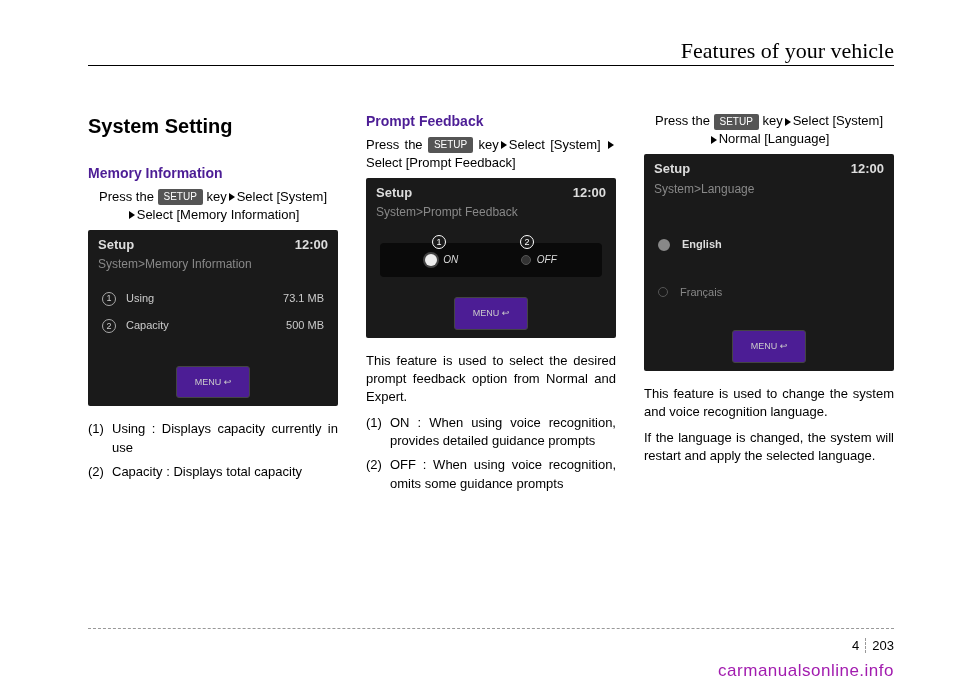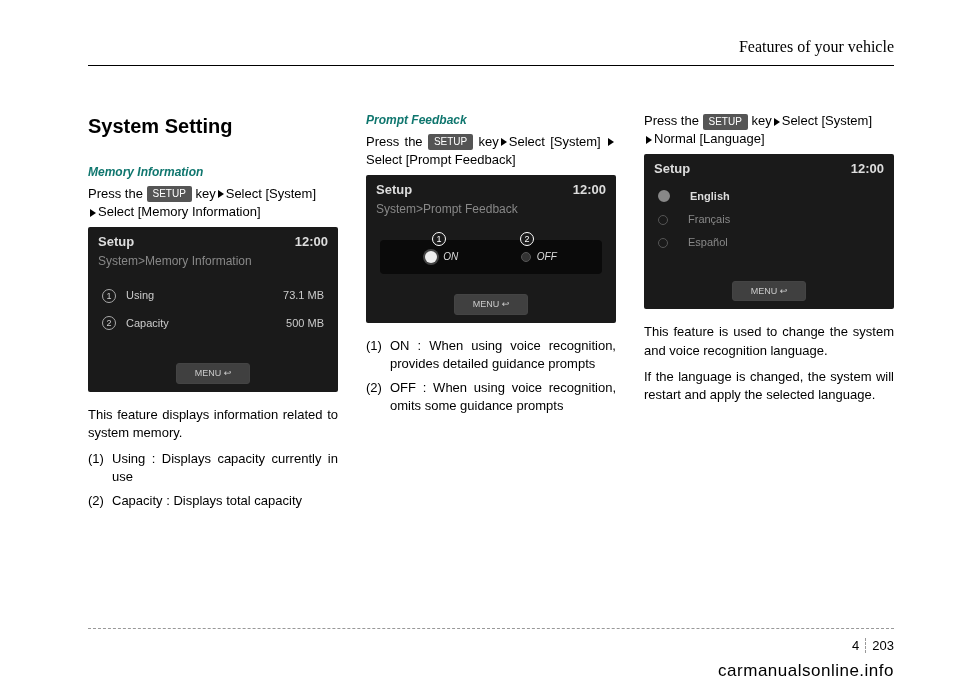--- a/index.html
+++ b/index.html
@@ -16,48 +16,47 @@
       top: 65px;
       left: 88px;
       right: 66px;
       border-top: 1px solid #000;
     }
     .header-title {
       position: absolute;
       top: 38px;
       right: 66px;
       font-family: Georgia, 'Times New Roman', serif;
-      font-size: 16px;
+      font-size: 22px;
     }
     .columns {
       position: absolute;
       top: 112px;
       left: 88px;
       right: 66px;
       display: flex;
       gap: 28px;
     }
     .col {
       flex: 1;
       font-size: 13px;
       line-height: 1.4;
     }
     h2 {
       font-size: 20px;
       font-weight: bold;
       margin-bottom: 24px;
     }
     h3 {
-      font-size: 12px;
-      font-style: italic;
+      font-size: 14px;
       font-weight: bold;
-      color: #0f766e;
+      color: #4c1d95;
       margin-bottom: 4px;
     }
-    .instr { margin-bottom: 6px; }
+    .instr { margin-bottom: 6px; text-align: center; }
     .key {
       display: inline-block;
       background: #555;
       color: #fff;
       font-size: 10px;
       padding: 1px 6px;
       border-radius: 2px;
       vertical-align: middle;
     }
     .tri {
@@ -109,24 +108,24 @@
       margin-right: 10px;
     }
     .mem-label { flex: 1; color: #ccc; }
     .mem-val { color: #ccc; }
     .screen-menu {
       display: flex;
       justify-content: center;
       padding: 6px 0 8px;
     }
     .menu-btn {
-      background: #404040;
+      background: #4c1d95;
       color: #ccc;
       font-size: 9px;
-      padding: 3px 18px;
+      padding: 9px 18px;
       border-radius: 3px;
       border: 1px solid #444;
     }
     .toggle-wrap {
       background: #0a0a0a;
       border-radius: 4px;
       padding: 10px 14px;
       display: flex;
       justify-content: space-around;
       align-items: center;
@@ -160,23 +159,24 @@
       display: inline-flex;
       align-items: center;
       justify-content: center;
       border: 1px solid #fff;
       border-radius: 50%;
       background: #1a1a1a;
     }
     .lang-row {
       display: flex;
       align-items: center;
-      gap: 20px;
+      gap: 12px;
       padding: 4px 0;
       font-size: 11px;
+      margin-top: 24px;
     }
     .lang-radio-on {
       width: 12px; height: 12px;
       border: 2px solid #888;
       border-radius: 50%;
       background: #888;
     }
     .lang-radio-off {
       width: 10px; height: 10px;
       border: 1px solid #555;
@@ -207,21 +207,21 @@
     }
     .pg .sec {
       border-right: 1px dashed #999;
       padding-right: 6px;
     }
     .watermark {
       position: absolute;
       bottom: 8px;
       right: 66px;
       font-size: 17px;
-      color: #000000;
+      color: #a21caf;
       font-weight: 300;
       letter-spacing: 0.5px;
     }
   </style>
 </head>
 <body>
 
 <div class="header-title">Features of your vehicle</div>
 <div class="header-rule"></div>
 
@@ -249,21 +249,20 @@
         <div class="mem-row">
           <span class="num-circle">2</span>
           <span class="mem-label">Capacity</span>
           <span class="mem-val">500 MB</span>
         </div>
       </div>
       <div class="screen-menu">
           <span class="menu-btn">MENU ↩</span>
         </div>
     </div>
-    <p class="para">This feature displays information related to system memory.</p>
     <div class="list-num">
       <span class="n">(1)</span>
       <span class="t">Using : Displays capacity currently in use</span>
     </div>
     <div class="list-num">
       <span class="n">(2)</span>
       <span class="t">Capacity : Displays total capacity</span>
     </div>
   </div>
 
@@ -289,52 +288,50 @@
           <div class="toggle-opt">
             <span class="radio-off"></span>
             <span>OFF</span>
           </div>
         </div>
       </div>
       <div class="screen-menu">
           <span class="menu-btn">MENU ↩</span>
         </div>
     </div>
+    <p class="para">This feature is used to select the desired prompt feedback option from Normal and Expert.</p>
     <div class="list-num">
       <span class="n">(1)</span>
       <span class="t">ON : When using voice recognition, provides detailed guidance prompts</span>
     </div>
     <div class="list-num">
       <span class="n">(2)</span>
       <span class="t">OFF : When using voice recognition, omits some guidance prompts</span>
     </div>
   </div>
 
   <div class="col">
     <p class="instr">
       <span>Press the </span><span class="key">SETUP</span><span> key</span><span class="tri"></span><span>Select [System]</span>
       <br><span class="tri"></span><span>Normal [Language]</span>
     </p>
     <div class="screen">
       <div class="screen-top">
         <span>Setup</span>
         <span>12:00</span>
       </div>
+      <div class="screen-crumb">System&gt;Language</div>
       <div class="screen-body">
         <div class="lang-row">
           <span class="lang-radio-on"></span>
           <span style="font-weight:bold;">English</span>
         </div>
         <div class="lang-row">
           <span class="lang-radio-off"></span>
           <span style="color:#888;">Français</span>
-        </div>
-        <div class="lang-row">
-          <span class="lang-radio-off"></span>
-          <span style="color:#888;">Español</span>
         </div>
       </div>
       <div class="screen-menu">
           <span class="menu-btn">MENU ↩</span>
         </div>
     </div>
     <p class="para">This feature is used to change the system and voice recognition language.</p>
     <p class="para">If the language is changed, the system will restart and apply the selected language.</p>
   </div>
 </div>

